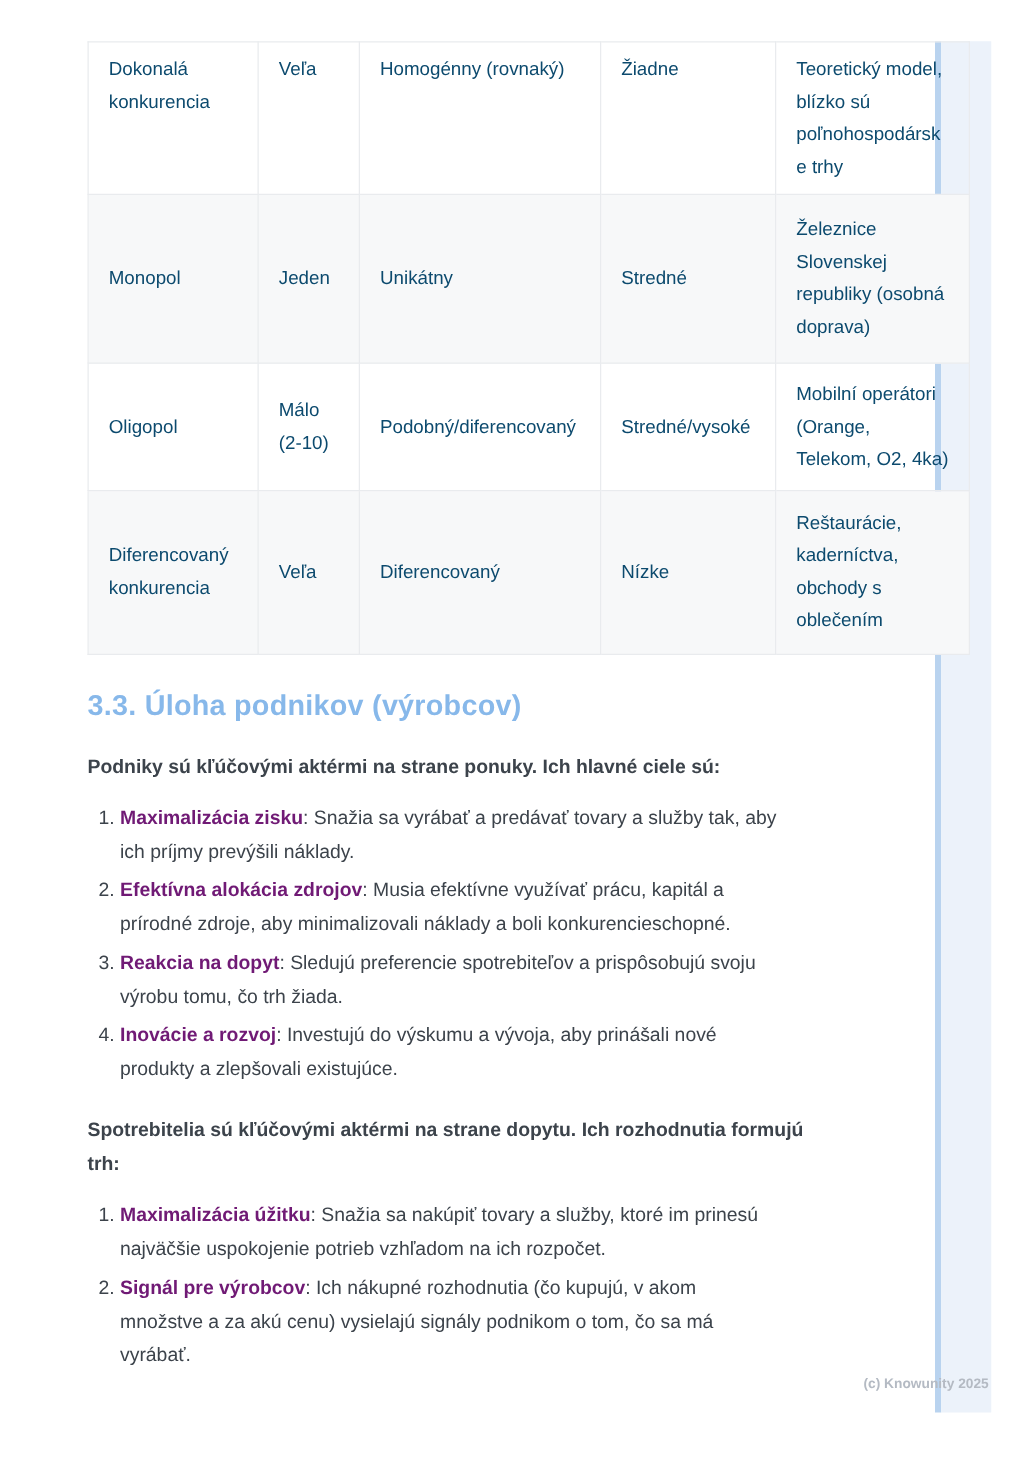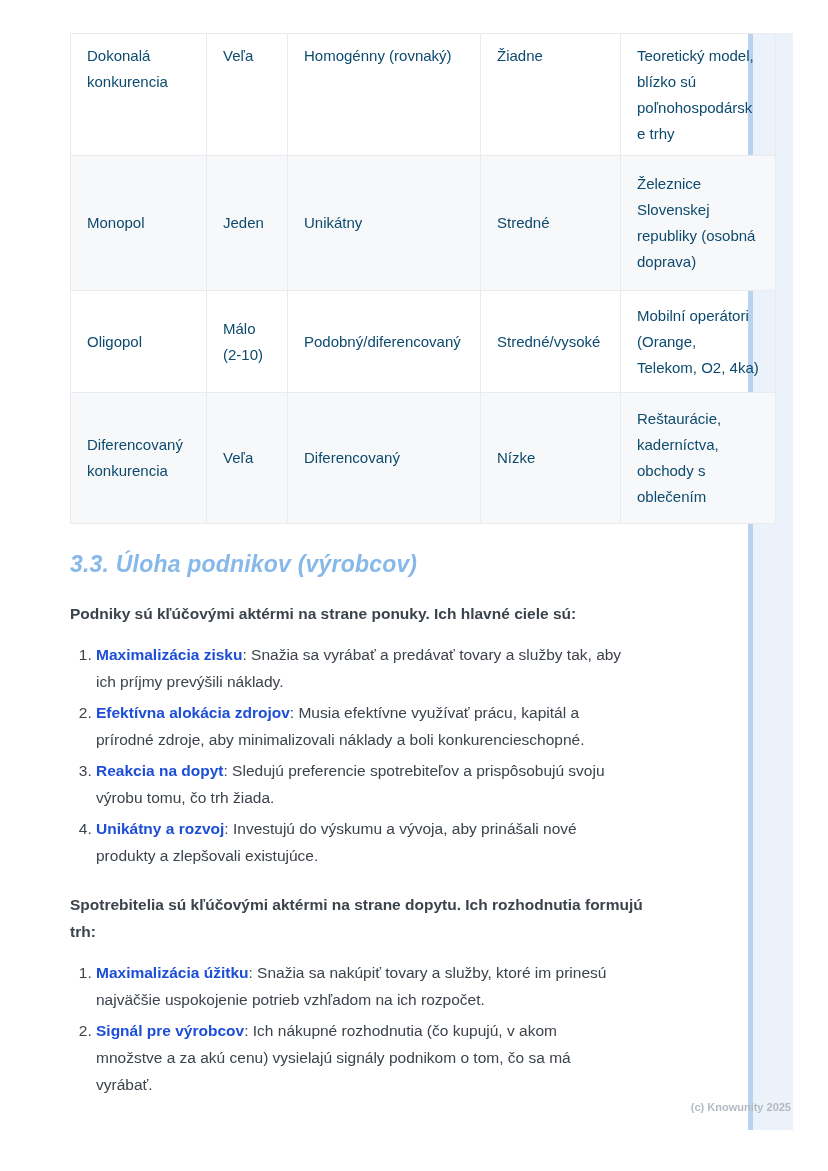--- a/index.html
+++ b/index.html
@@ -51,21 +51,20 @@
   }
   table.market tr.alt td { background: #f7f8f9; }
   table.market tr.top td { vertical-align: top; padding-top: 9px; }
   h2.section-heading {
     color: #87b8ea;
     font-size: 23px;
     line-height: 28px;
     font-weight: bold;
     margin: 26px 0 0 0;
     letter-spacing: 0.2px;
-    font-style: italic;
   }
   .sec2 h2.section-heading { margin-top: 19px; }
   p.intro {
     margin: 22px 0 0 0;
     font-size: 15.5px;
     line-height: 27px;
     white-space: pre-line;
     max-width: 690px;
     font-weight: bold;
   }
@@ -73,21 +72,21 @@
     margin: 14px 0 0 0;
     padding-left: 26px;
     max-width: 664px;
   }
   ol.goals li {
     font-size: 15.5px;
     line-height: 27px;
     margin: 0 0 4px 0;
     white-space: pre-line;
   }
-  ol.goals li strong { font-weight: bold; color: #1d4ed8; }
+  ol.goals li strong { font-weight: bold; color: #701a75; }
   .footer {
     position: absolute;
     top: 1101px;
     left: 16px;
     width: 775px;
     text-align: right;
     font-size: 11px;
     color: #b4bac3;
     z-index: 2;
     font-weight: bold;
@@ -146,21 +145,21 @@
   <section class="sec1">
     <h2 class="section-heading">3.3. Úloha podnikov (výrobcov)</h2>
     <p class="intro">Podniky sú kľúčovými aktérmi na strane ponuky. Ich hlavné ciele sú:</p>
     <ol class="goals">
         <li><strong>Maximalizácia zisku</strong>: Snažia sa vyrábať a predávať tovary a služby tak, aby
 ich príjmy prevýšili náklady.</li>
         <li><strong>Efektívna alokácia zdrojov</strong>: Musia efektívne využívať prácu, kapitál a
 prírodné zdroje, aby minimalizovali náklady a boli konkurencieschopné.</li>
         <li><strong>Reakcia na dopyt</strong>: Sledujú preferencie spotrebiteľov a prispôsobujú svoju
 výrobu tomu, čo trh žiada.</li>
-        <li><strong>Unikátny a rozvoj</strong>: Investujú do výskumu a vývoja, aby prinášali nové
+        <li><strong>Inovácie a rozvoj</strong>: Investujú do výskumu a vývoja, aby prinášali nové
 produkty a zlepšovali existujúce.</li>
       </ol>
   </section>
 
   <section class="sec2">
     <p class="intro">Spotrebitelia sú kľúčovými aktérmi na strane dopytu. Ich rozhodnutia formujú
 trh:</p>
     <ol class="goals">
         <li><strong>Maximalizácia úžitku</strong>: Snažia sa nakúpiť tovary a služby, ktoré im prinesú
 najväčšie uspokojenie potrieb vzhľadom na ich rozpočet.</li>

